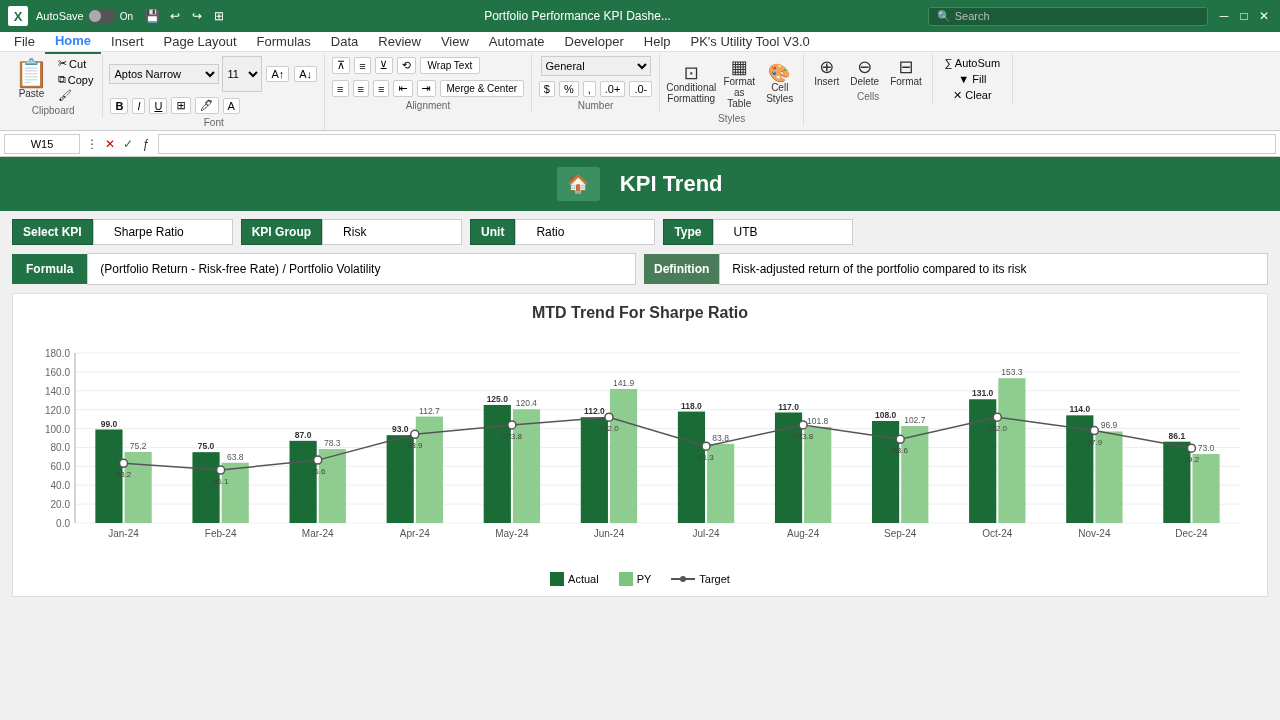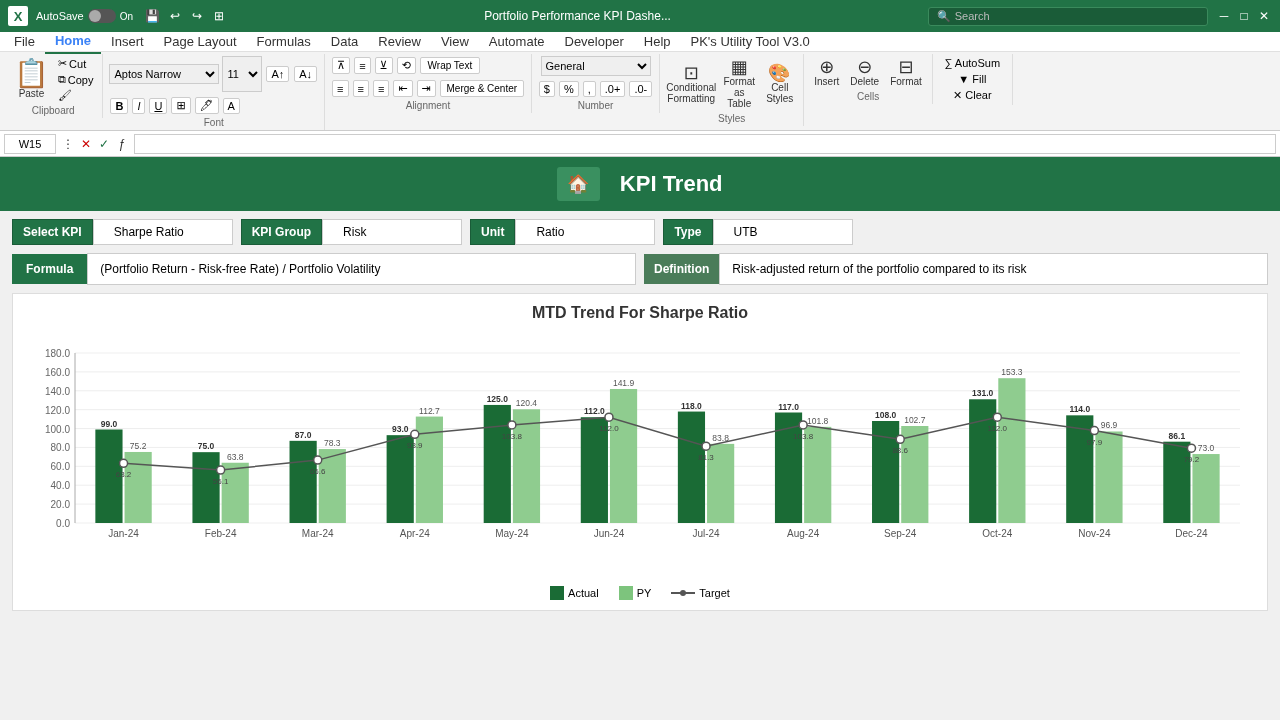--- a/index.html
+++ b/index.html
@@ -32,21 +32,21 @@
     .rb-btn .ri { font-size: 18px; line-height: 1; }
     .rb-btn.large .ri { font-size: 28px; }
     .rb-small-row { display: flex; flex-direction: column; gap: 1px; }
     .rb-small { display: flex; align-items: center; gap: 2px; padding: 1px 3px; cursor: pointer; border-radius: 2px; font-size: 11px; }
     .font-select { width: 110px; height: 20px; font-size: 11px; border: 1px solid #ccc; }
     .font-size-select { width: 40px; height: 36px; font-size: 11px; border: 1px solid #ccc; }
     .format-btn { padding: 1px 4px; border: 1px solid #ccc; background: #fff; cursor: pointer; font-size: 11px; border-radius: 2px; margin: 1px; }
 
     
     .formula-bar { display: flex; align-items: center; height: 26px; border-bottom: 1px solid #ccc; padding: 0 4px; gap: 4px; background: #fff; }
-    .cell-ref { width: 52px; height: 20px; border: 1px solid #ccc; font-size: 11px; padding: 0 4px; text-align: center; }
+    .cell-ref { width: 76px; height: 20px; border: 1px solid #ccc; font-size: 11px; padding: 0 4px; text-align: center; }
     .formula-icons { display: flex; gap: 2px; align-items: center; }
     .formula-bar-input { flex: 1; height: 20px; border: 1px solid #ccc; font-size: 11px; padding: 0 4px; }
 
     
     .dashboard { background: #f0f0f0; padding: 0; height: calc(720px - 32px - 30px - 62px - 26px); overflow: hidden; }
 
     
     .kpi-banner { background: #217346; color: white; text-align: center; padding: 10px; font-size: 22px; font-weight: 600; display: flex; align-items: center; justify-content: center; gap: 20px; }
     .home-icon-box { background: #3a9060; padding: 6px 10px; border-radius: 3px; font-size: 18px; }
 
@@ -62,21 +62,21 @@
     .formula-label { background: #217346; color: white; padding: 8px 14px; font-size: 12px; font-weight: 600; white-space: nowrap; }
     .formula-text { background: white; padding: 8px 12px; font-size: 12px; border: 1px solid #ccc; flex: 1; }
     .def-label { background: #4a7c59; color: white; padding: 8px 10px; font-size: 12px; font-weight: 600; white-space: nowrap; }
     .def-text { background: white; padding: 8px 12px; font-size: 12px; border: 1px solid #ccc; flex: 1; }
 
     
     .chart-container { background: white; margin: 0 12px 8px; border: 1px solid #ddd; padding: 10px; }
     .chart-title { text-align: center; font-size: 16px; font-weight: 700; margin-bottom: 11px; color: #333; }
 
     
-    .chart-legend { display: flex; justify-content: center; gap: 20px; margin-top: 20px; font-size: 11px; align-items: center; }
+    .chart-legend { display: flex; justify-content: center; gap: 20px; margin-top: 6px; font-size: 11px; align-items: center; }
     .legend-item { display: flex; align-items: center; gap: 4px; }
     .legend-box { width: 14px; height: 14px; }
     .legend-line { width: 24px; height: 2px; background: #555; position: relative; }
     .legend-line::before { content:''; position: absolute; width: 6px; height: 6px; background: #555; border-radius: 50%; top: -2px; left: 9px; }
   </style>
 </head>
 <body>
 
 <div class="title-bar">
   <div class="app-icon">X</div>

